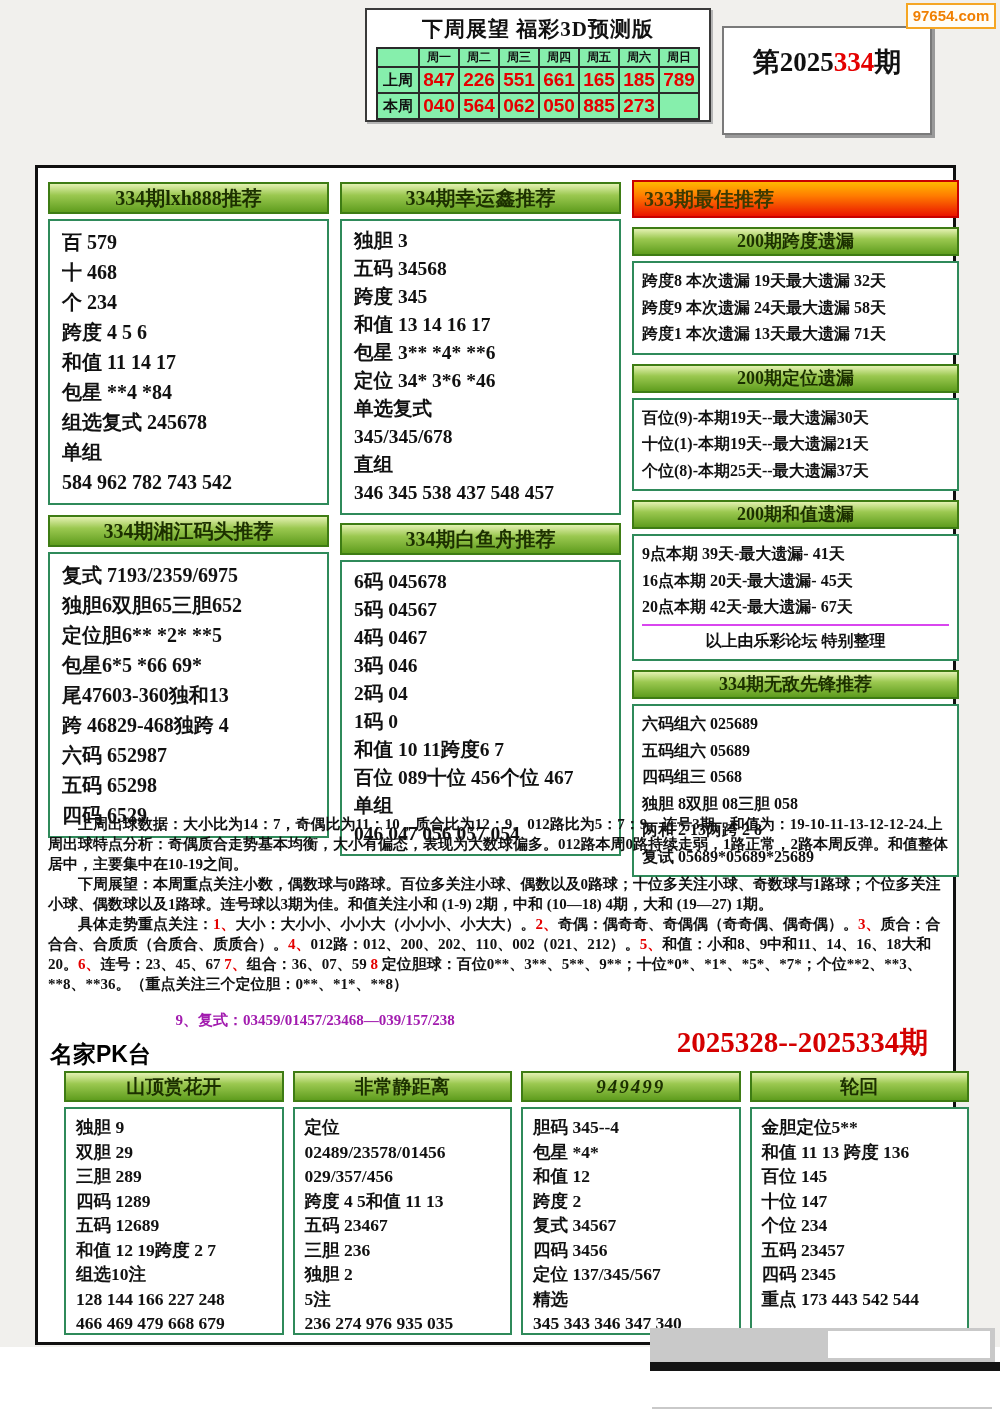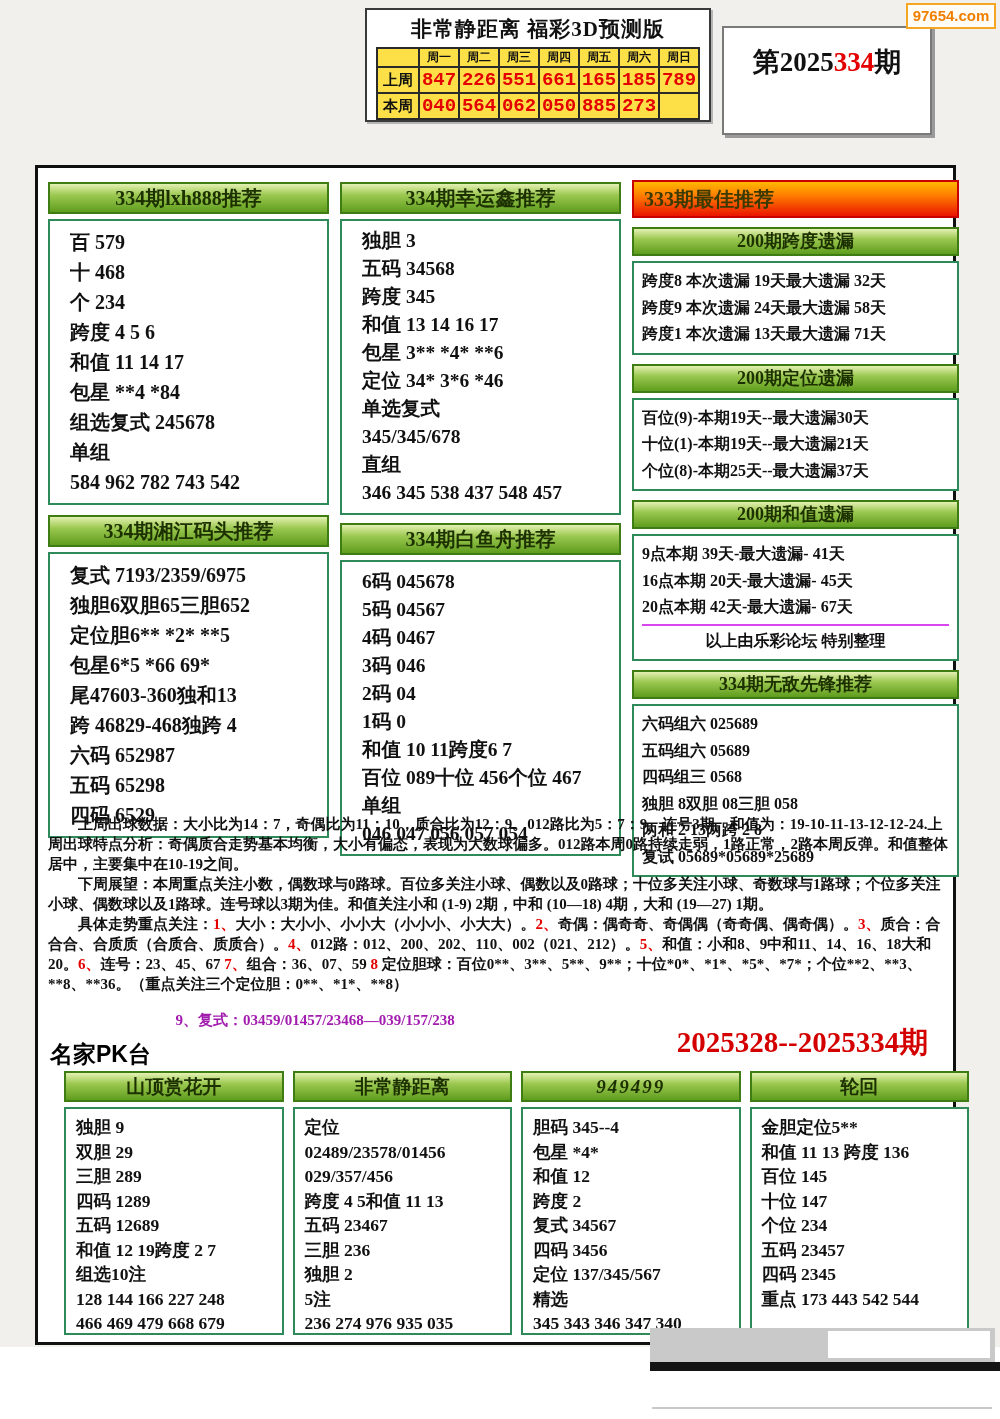--- a/index.html
+++ b/index.html
@@ -19,21 +19,21 @@
     border:2px solid #f5a623; background:#fffdf6;
     color:#f07f00; font:bold 15px/22px "Liberation Sans", sans-serif;
     text-align:center; z-index:5;
   }
   .draw-box {
     position:absolute; left:365px; top:8px; width:346px; height:114px;
     background:#fff; border:2px solid #3a3a3a; box-shadow:2px 2px 0 #b5b5b5; z-index:3;
   }
   .draw-title { font-size:21px; font-weight:bold; text-align:center; margin-top:5px; letter-spacing:1px; }
   .draw-table { border-collapse:collapse; margin:4px auto 0 auto; }
-  .draw-table th, .draw-table td { border:2px solid #2a2a2a; text-align:center; background:#fde047;font-family:Liberation Mono, monospace; }
+  .draw-table th, .draw-table td { border:2px solid #2a2a2a; text-align:center; background:#86efac; }
   .day-cell  { width:40px; height:18px; font-size:12px; font-weight:bold; }
   .row-label { width:42px; font-size:15px; font-weight:bold; }
   .num-cell  { height:26px; font-size:19px; font-weight:bold; color:#e40000; font-family:"Liberation Sans", sans-serif; }
   .issue-box {
     position:absolute; left:722px; top:26px; width:210px; height:109px;
     background:#fff; border:2px solid #7a7a7a; box-shadow:3px 3px 0 #9a9a9a;
     text-align:center; padding-top:16px; font-size:27px; font-weight:bold; z-index:2;
   }
   .red { color:#e40000; }
 
@@ -45,21 +45,21 @@
   .col { position:absolute; display:flex; flex-direction:column; }
   .col1 { left:10px;  top:14px; width:281px; gap:10px; }
   .col2 { left:302px; top:14px; width:281px; gap:8px; }
   .col3 { left:594px; top:12px; width:327px; gap:9px; }
 
   .green-title {
     background:linear-gradient(180deg,#e4f1b2 0%, #9bc850 40%, #5f9d1e 100%);
     border:2px solid #3e7c14; text-align:center; color:#1c3000;
     font-weight:bold; margin-bottom:5px;
   }
-  .content-box { border:2px solid #2f8a5a; background:#fff; padding:6px 20px; }
+  .content-box { border:2px solid #2f8a5a; background:#fff; padding:6px 12px; }
 
   .big-box > .green-title { height:32px; line-height:28px; font-size:20px; }
   .lines-lg > div { font-size:20px; line-height:30px; font-weight:bold; white-space:nowrap; }
   .lines-md > div { font-size:19.5px; line-height:28px; font-weight:bold; white-space:nowrap; }
 
   .red-banner {
     height:38px; line-height:34px;
     background:linear-gradient(180deg,#ffb800 0%, #ff7d00 40%, #ea1400 100%);
     border:2px solid #c80000; color:#3d3a00;
     font-weight:bold; font-size:20px; padding-left:10px;
@@ -95,21 +95,21 @@
   .bottom-line { position:absolute; left:652px; top:1407px; width:340px; height:2px; background:#c9c9c9; }
 </style>
 </head>
 <body>
 
 <div class="top-bg"></div>
 
 <div class="site-badge">97654.com</div>
 
 <div class="draw-box">
-  <div class="draw-title">非常静距离 福彩3D预测版</div>
+  <div class="draw-title">下周展望 福彩3D预测版</div>
   <table class="draw-table">
     <tbody>
         <tr>
       <th class="row-label"></th>
       <th class="day-cell">周一</th>
       <th class="day-cell">周二</th>
       <th class="day-cell">周三</th>
       <th class="day-cell">周四</th>
       <th class="day-cell">周五</th>
       <th class="day-cell">周六</th>

